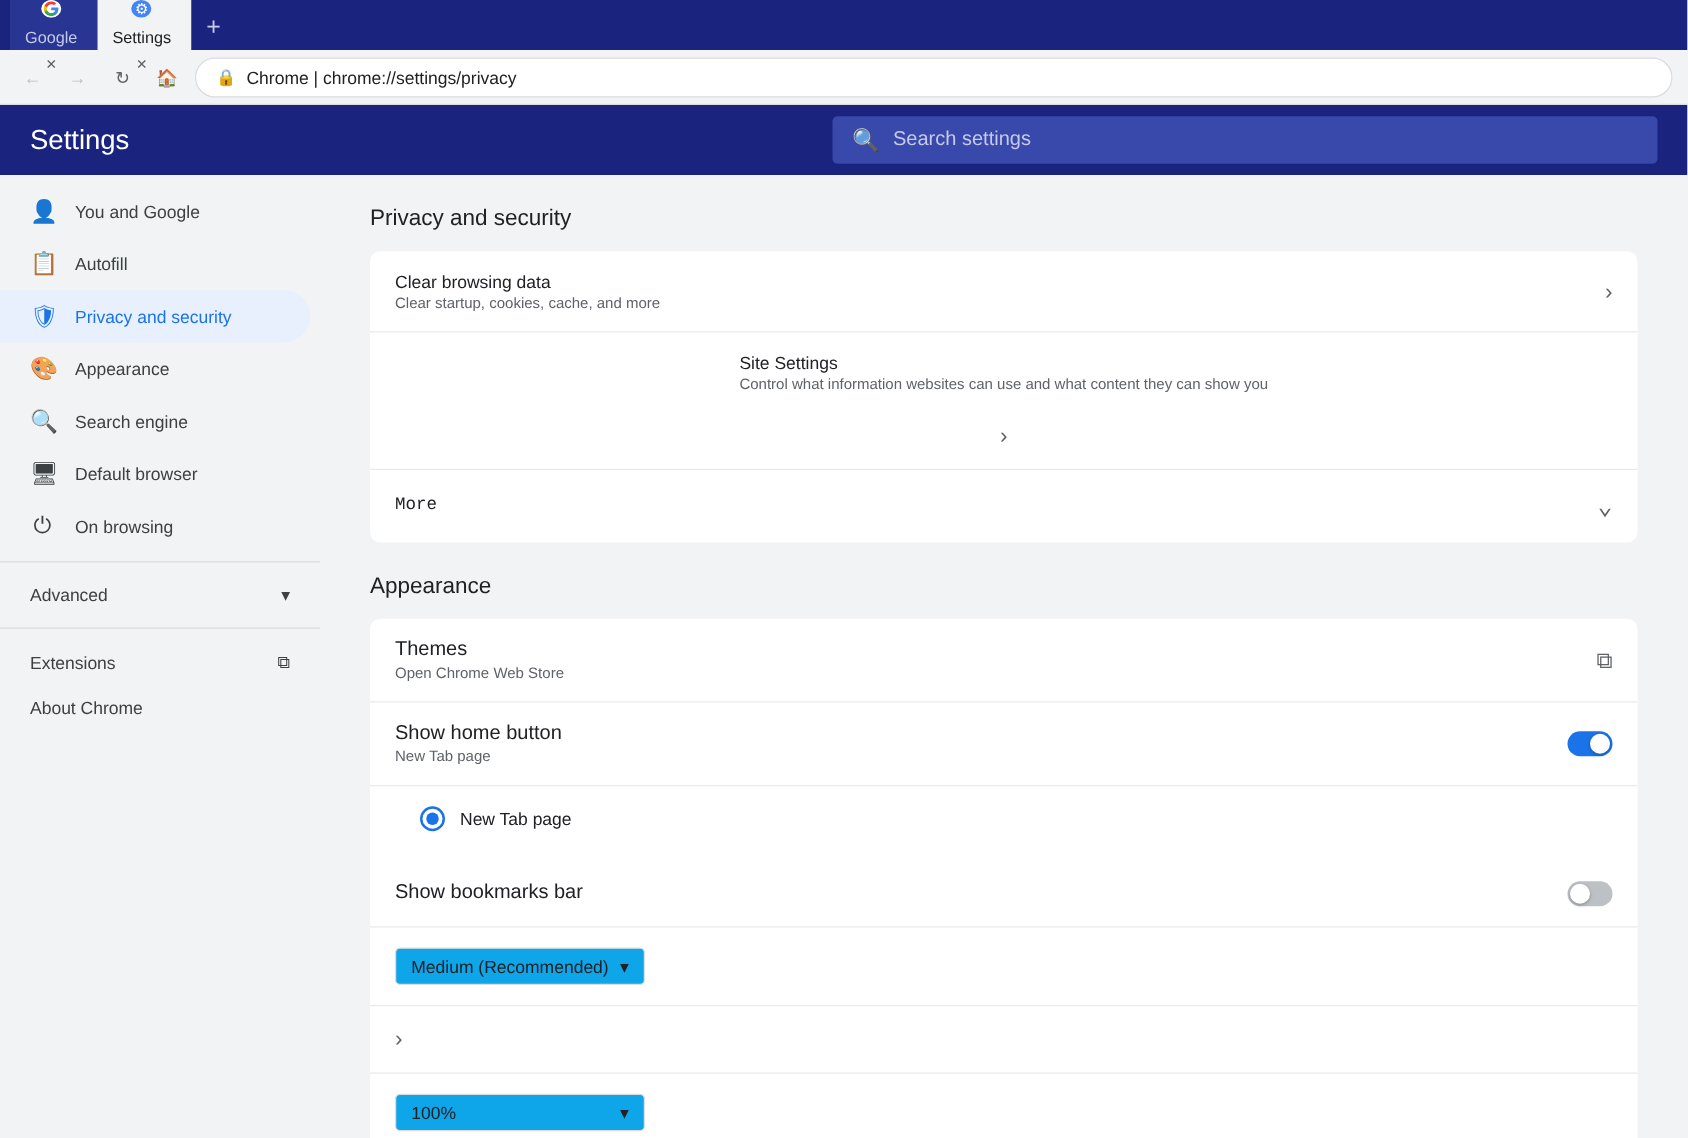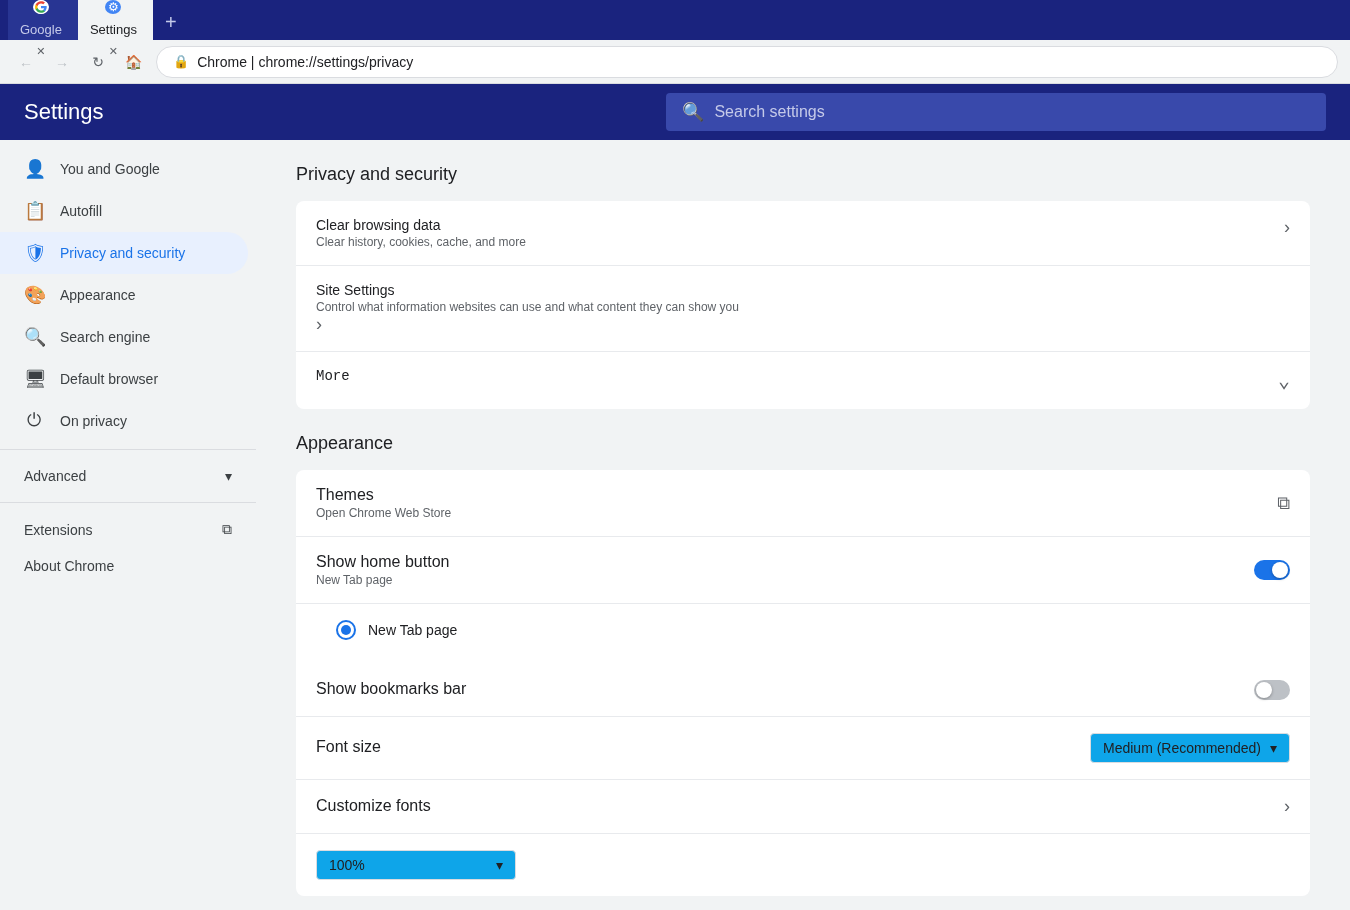--- a/index.html
+++ b/index.html
@@ -149,24 +149,25 @@
     }
 
     .card {
       background: white;
       border-radius: 8px;
       margin-bottom: 24px;
       overflow: hidden;
     }
 
     .card-item {
-      display: flex; align-items: flex-start;
+      display: flex; align-items: center;
       padding: 16px 20px;
       border-bottom: 1px solid #e8eaed;
       cursor: pointer;
+      gap: 24px;
     }
     .card-item:last-child { border-bottom: none; font-family: Liberation Mono, monospace; }
     .card-item-text { flex: 1; }
     .card-item-title { font-size: 14px; color: #202124; margin-bottom: 2px; }
     .card-item-sub { font-size: 12px; color: #5f6368; }
     .card-item-arrow { color: #5f6368; font-size: 18px; }
     .card-item-chevron { color: #5f6368; font-size: 20px; }
 
     
     .toggle {
@@ -308,21 +309,21 @@
         <div class="sidebar-item">
           <span class="icon">🔍</span>
           <span>Search engine</span>
         </div>
         <div class="sidebar-item">
           <span class="icon">🖥</span>
           <span>Default browser</span>
         </div>
         <div class="sidebar-item">
           <span class="icon">⏻</span>
-          <span>On privacy</span>
+          <span>On browsing</span>
         </div>
 
         <div class="sidebar-divider"></div>
 
         <div class="sidebar-section">
           <span>Advanced</span>
           <span style="margin-left:auto;">▾</span>
         </div>
 
         <div class="sidebar-divider"></div>
@@ -337,21 +338,21 @@
       </div>
 
       <div class="main-content">
 
         <div class="section-title">Privacy and security</div>
         <div class="card">
 
           <div class="card-item">
             <div class="card-item-text">
               <div class="card-item-title">Clear browsing data</div>
-              <div class="card-item-sub">Clear history, cookies, cache, and more</div>
+              <div class="card-item-sub">Clear startup, cookies, cache, and more</div>
             </div>
             <span class="card-item-arrow">›</span>
           </div>
 
           <div class="card-item site-settings-wrapper" style="position:relative;flex-direction:column;">
 
             <div class="card-item-text">
               <div class="card-item-title">Site Settings</div>
               <div class="card-item-sub">Control what information websites can use and what content they can show you</div>
             </div>
@@ -401,33 +402,27 @@
           <div class="app-item">
             <div class="app-item-text">
               <div class="app-item-title">Show bookmarks bar</div>
             </div>
             <div class="toggle off">
               <div class="toggle-knob"></div>
             </div>
           </div>
 
           <div class="app-item">
-            <div class="app-item-text">
-              <div class="app-item-title">Font size</div>
-            </div>
             <div class="dropdown">
               <span>Medium (Recommended)</span>
               <span>▾</span>
             </div>
           </div>
 
           <div class="app-item">
-            <div class="app-item-text">
-              <div class="app-item-title">Customize fonts</div>
-            </div>
             <span class="card-item-arrow">›</span>
           </div>
 
           <div class="app-item">
             <div class="dropdown">
               <span>100%</span>
               <span>▾</span>
             </div>
           </div>
         </div>

